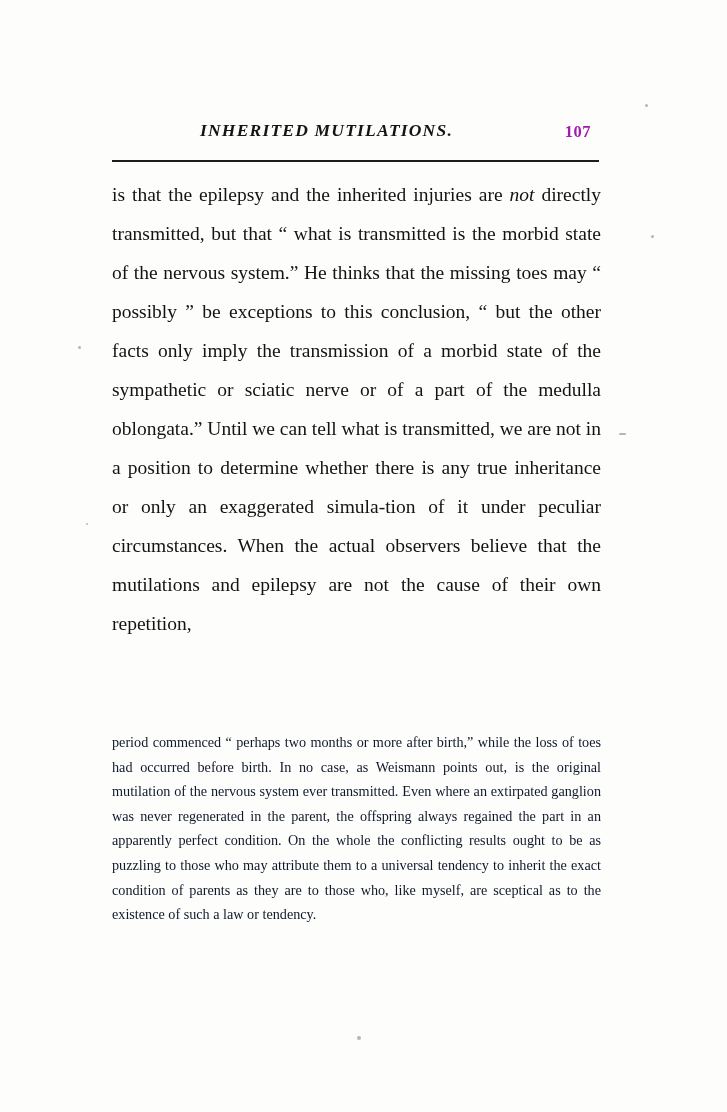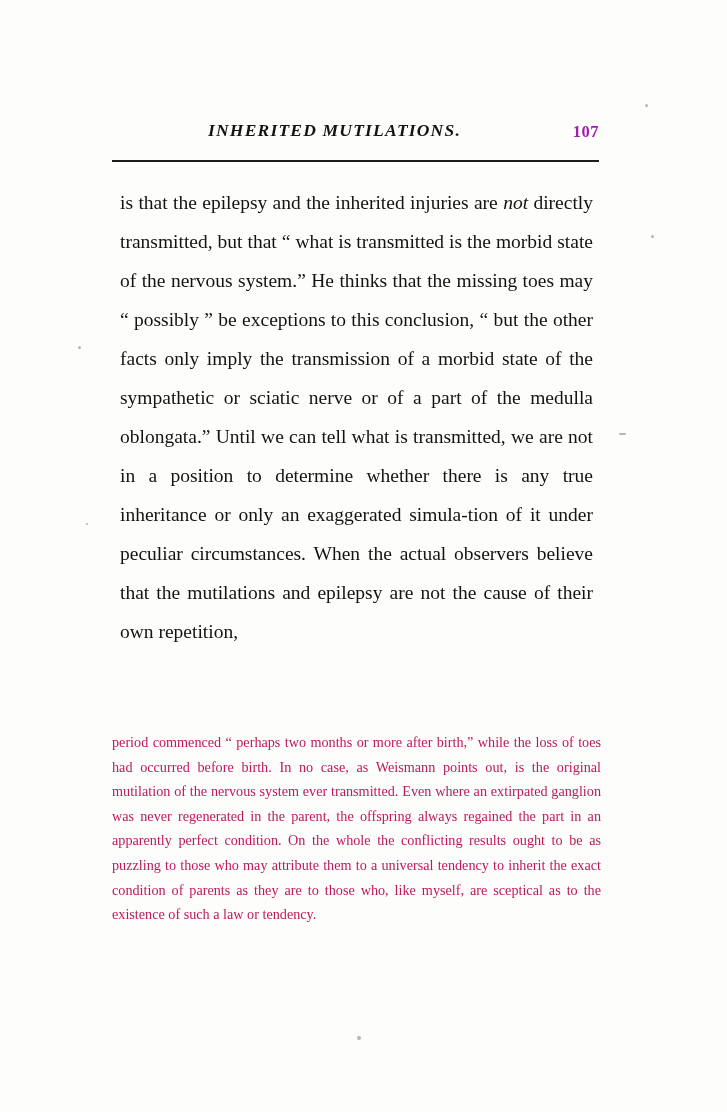--- a/index.html
+++ b/index.html
@@ -17,21 +17,21 @@
   }
   .page {
     position: absolute;
     top: 0; left: 0;
     width: 727px;
     height: 1112px;
   }
   .header {
     position: absolute;
     top: 120px;
-    left: 112px;
+    left: 104px;
     width: 487px;
     height: 26px;
   }
   .running-title {
     position: absolute;
     left: 96px;
     top: 0;
     font-style: italic;
     font-weight: bold;
     font-size: 17.5px;
@@ -60,31 +60,31 @@
     position: absolute;
     top: 175px;
     left: 112px;
     width: 489px;
     font-size: 19.5px;
     line-height: 39px;
     text-align: justify;
     color: #131313;
   }
   .body-text p {
-    margin: 8px;
+    margin: 0;
   }
   .footnote {
     position: absolute;
     top: 730px;
     left: 112px;
     width: 489px;
     font-size: 14.2px;
     line-height: 24.6px;
     text-align: justify;
-    color: #be185d;
+    color: #0f172a;
   }
   .footnote p {
     margin: 0;
   }
   .speck {
     position: absolute;
     background: #b9b6ae;
     border-radius: 50%;
   }
   .s1 { left: 645px; top: 104px; width: 3px; height: 3px; }

